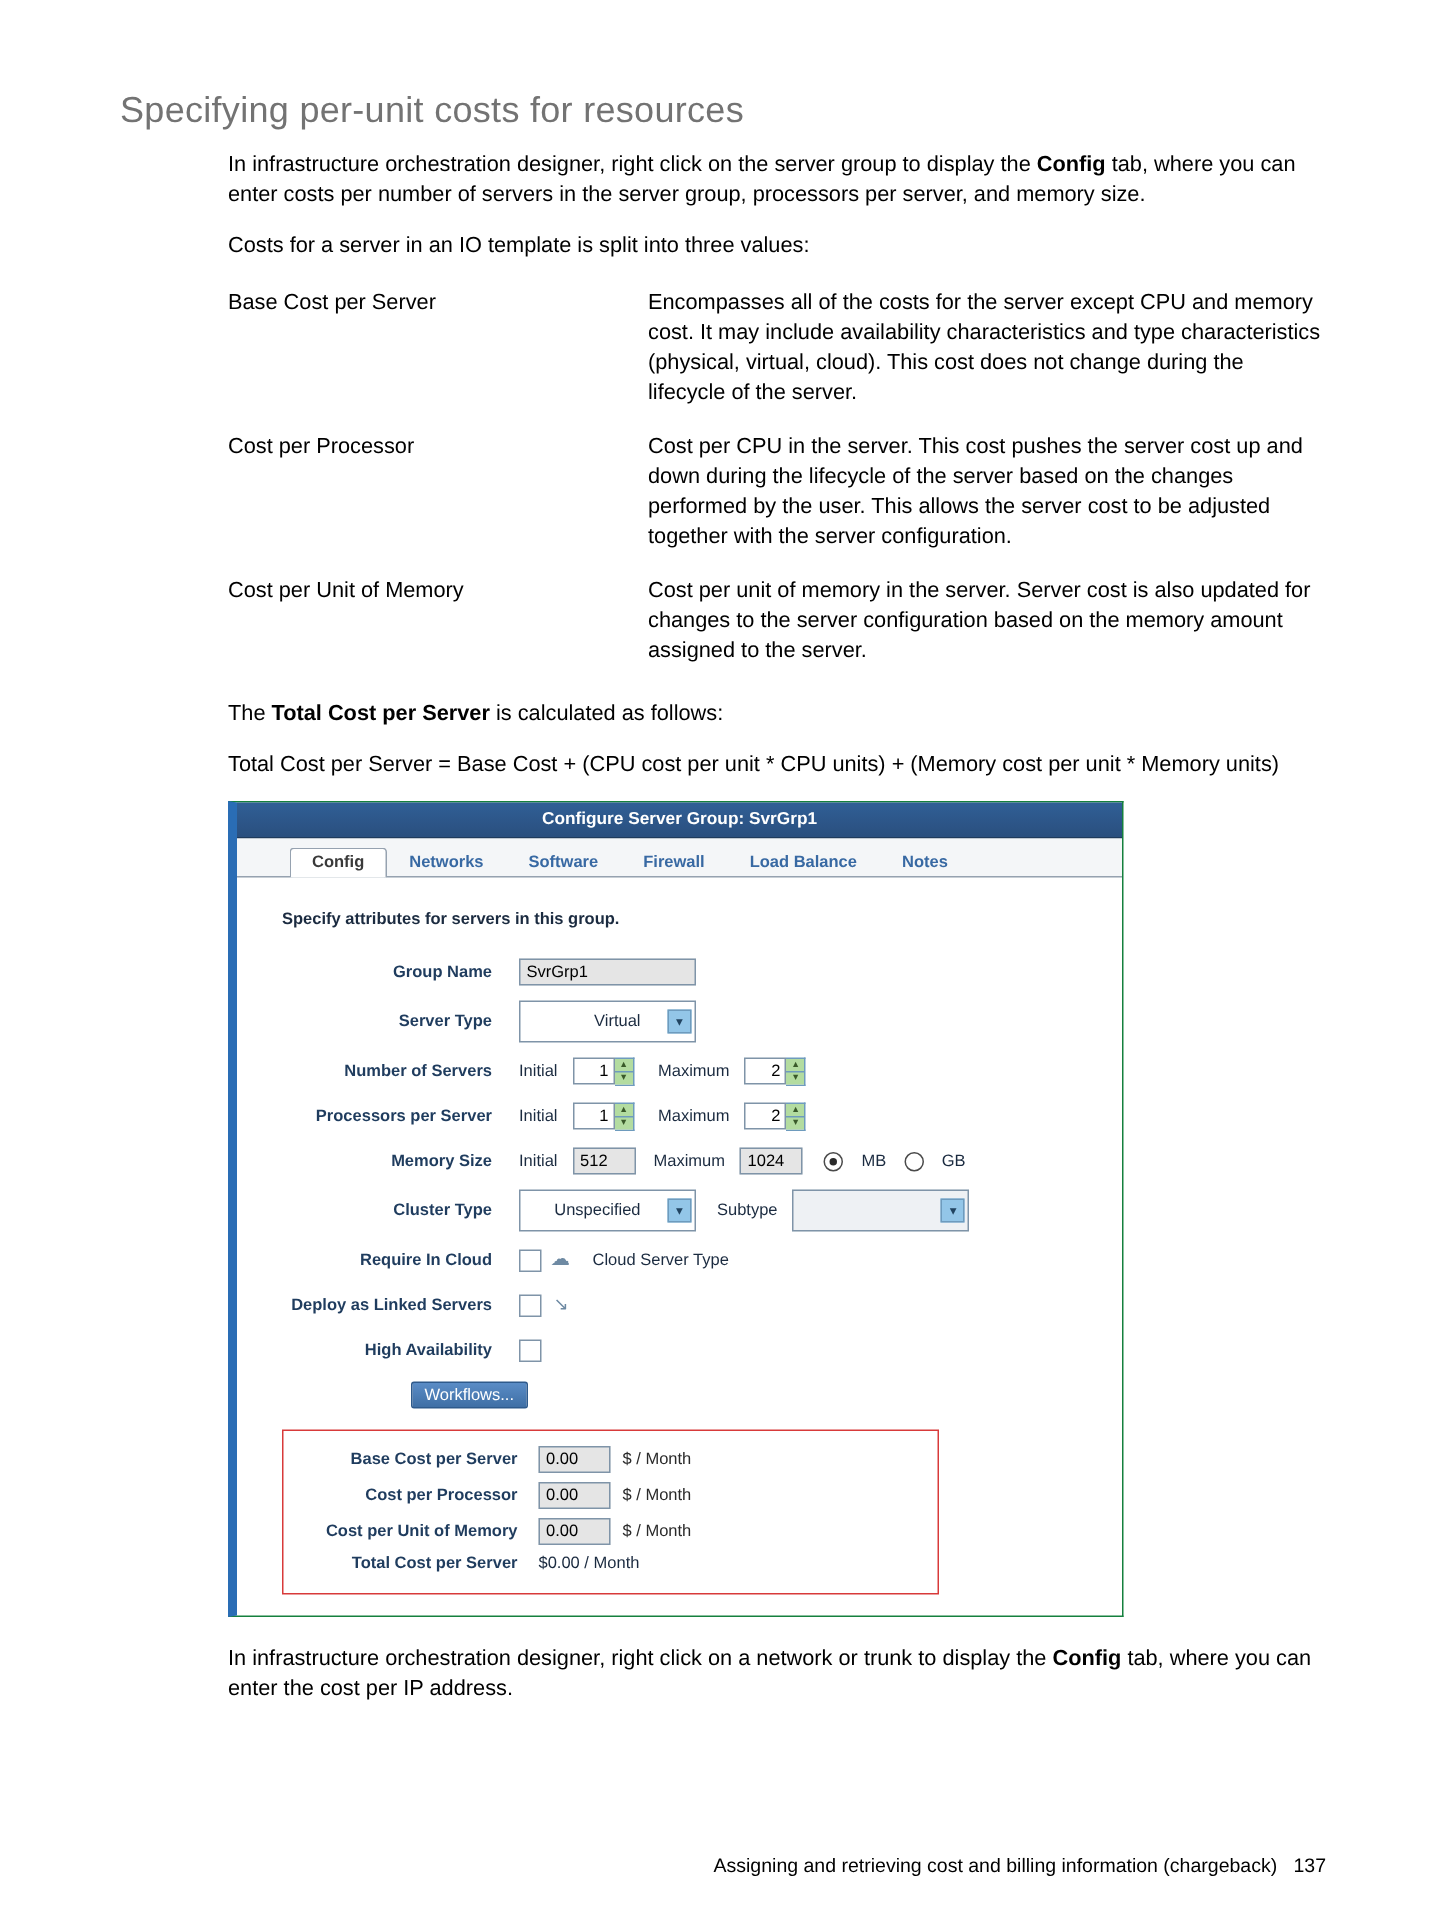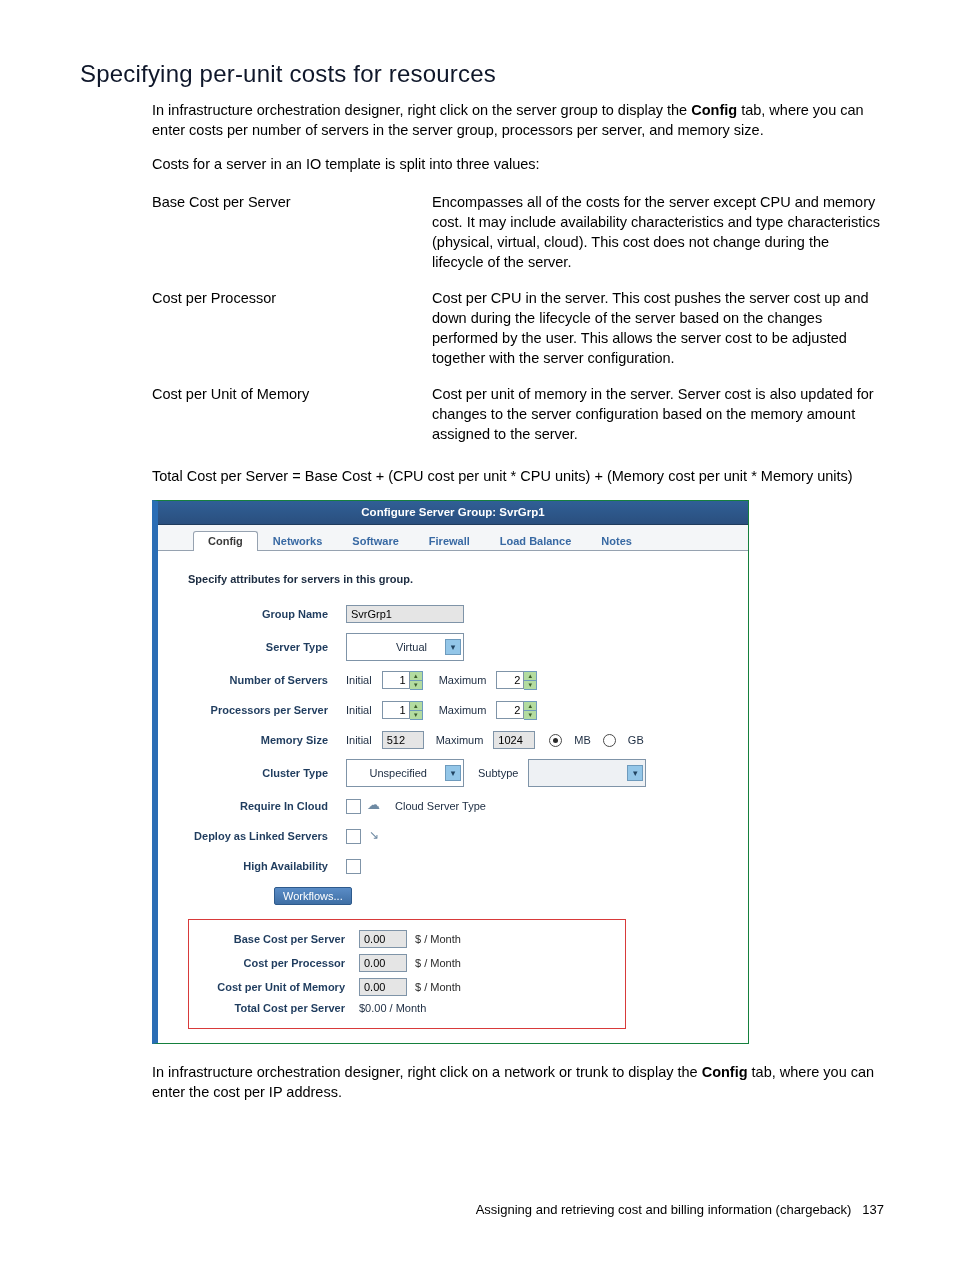--- a/index.html
+++ b/index.html
@@ -4,21 +4,21 @@
 <style>
   body {
     font-family: Arial, Helvetica, sans-serif;
     margin: 0;
     padding: 50px 70px 40px 80px;
     color: #000;
     font-size: 14.5px;
     background: #fff;
   }
   h2.section-title {
-    color: #0f172a;
+    color: #737373;
     font-weight: normal;
     font-size: 24px;
     margin: 10px 0 12px -70px;
     padding-left: 70px;
     font-family: "Helvetica Neue", Arial, sans-serif;
     letter-spacing: 0.2px;
   }
   p { margin: 6px 0 14px 0; line-height: 1.38; }
   .indent { margin-left: 72px; }
   table.defs { border-collapse: collapse; width: 100%; margin: 2px 0 10px 0;}
@@ -238,20 +238,23 @@
       <td class="term">Cost per Processor</td>
       <td>Cost per CPU in the server. This cost pushes the server cost up and down during the lifecycle of the server based on the changes performed by the user. This allows the server cost to be adjusted together with the server configuration.</td>
     </tr>
     <tr>
       <td class="term">Cost per Unit of Memory</td>
       <td>Cost per unit of memory in the server. Server cost is also updated for changes to the server configuration based on the memory amount assigned to the server.</td>
     </tr>
   </tbody>
     </table>
 
+  <p>
+    <span>The </span><b>Total Cost per Server</b><span> is calculated as follows:</span>
+  </p>
   <p>Total Cost per Server = Base Cost + (CPU cost per unit * CPU units) + (Memory cost per unit * Memory units)</p>
 
   <div class="dialog left-bar">
     <div class="dlg-title">Configure Server Group: SvrGrp1</div>
     <div class="tabbar">
       <div class="tab active">Config</div>
       <div class="tab">Networks</div>
       <div class="tab">Software</div>
       <div class="tab">Firewall</div>
       <div class="tab">Load Balance</div>

